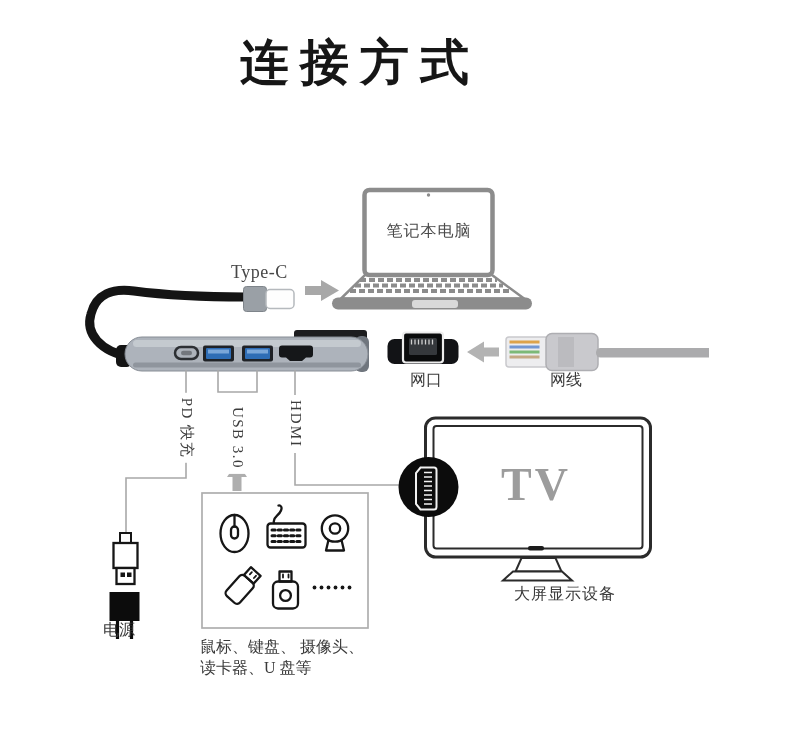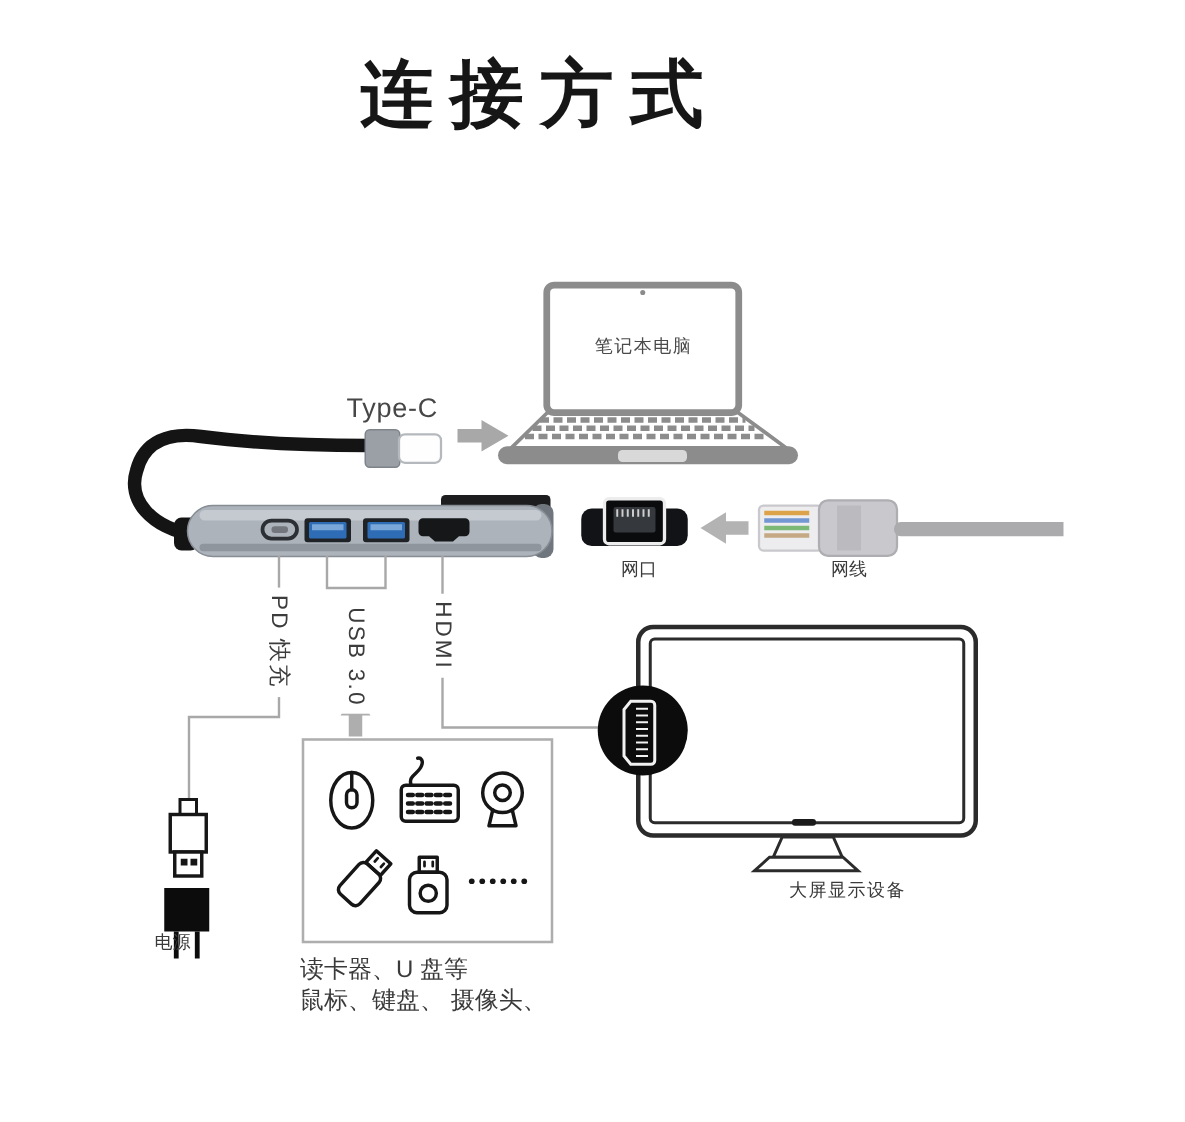--- a/index.html
+++ b/index.html
@@ -1,26 +1,26 @@
 <!DOCTYPE html>
 <html><head>
 <meta charset="utf-8">
 <style>
   html,body{margin:0;padding:0;background:#fff;}
   #stage{
     position:relative;width:709px;height:748px;background:#ffffff;overflow:hidden;
-    font-family:Liberation Sans, sans-serif;color:#3a3a3a;
+    font-family:Liberation Serif, serif;color:#3a3a3a;
   }
   #art{position:absolute;left:0;top:0;}
   .ttl{
     position:absolute;top:30px;left:0;width:100%;text-align:center;
     font-size:49px;font-weight:600;letter-spacing:11px;text-indent:11px;color:#161616;
     white-space:nowrap;
   }
-  .lbl{position:absolute;font-size:12px;color:#3a3a3a;white-space:nowrap;}
+  .lbl{position:absolute;font-size:16px;color:#3a3a3a;white-space:nowrap;}
   .ctr{transform:translate(-50%,-50%);}
   .vlabel{
     position:absolute;transform:translate(-50%,-50%) rotate(90deg);
     background:#fff;padding:1px 5px;font-size:15px;color:#3c3c3c;
     white-space:nowrap;letter-spacing:1.5px;
   }
   .typec{font-size:18px;color:#474747;letter-spacing:.5px;}
   .tvtxt{
     position:absolute;font-size:46px;font-weight:700;color:#9c9c9c;
     letter-spacing:3px;white-space:nowrap;
@@ -177,22 +177,23 @@
 
   <div class="lbl typec" style="left:231px;top:262px;">Type-C</div>
 
   <div class="vlabel" style="left:186px;top:428px;">PD 快充</div>
   <div class="vlabel" style="left:237px;top:438px;">USB 3.0</div>
   <div class="vlabel" style="left:295px;top:424px;letter-spacing:2px;">HDMI</div>
 
   <div class="lbl ctr" style="left:426px;top:380px;">网口</div>
   <div class="lbl ctr" style="left:566px;top:380px;text-align:center;">网线</div>
 
+  <div class="tvtxt ctr" style="left:536px;top:484px;">TV</div>
   <div class="lbl ctr" style="left:565px;top:594px;letter-spacing:1px;">大屏显示设备</div>
 
   <div class="lbl" style="left:103px;top:620px;">电源</div>
 
   <div class="cap">
+    <div>鼠标、键盘、 摄像头、</div>
     <div>读卡器、U 盘等</div>
-    <div>鼠标、键盘、 摄像头、</div>
   </div>
 
 </div>
 
 </body></html>

